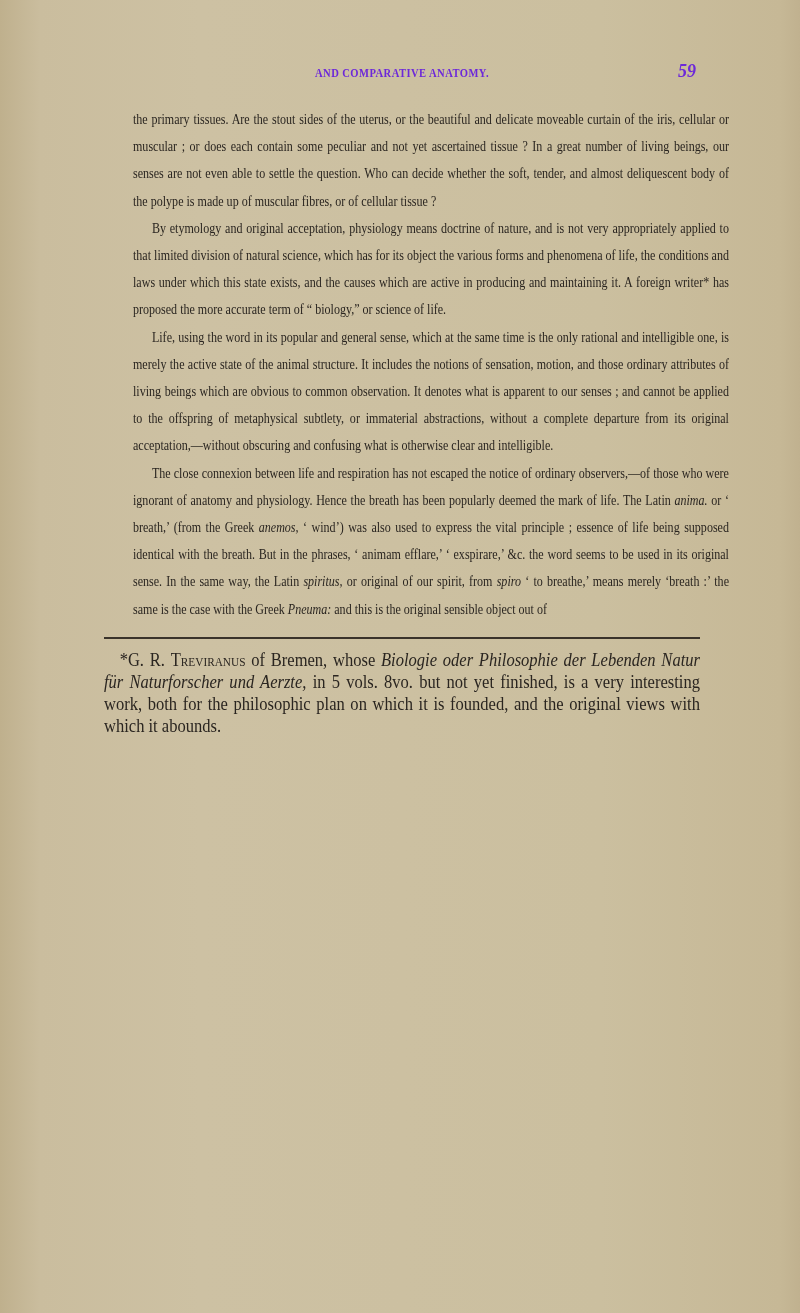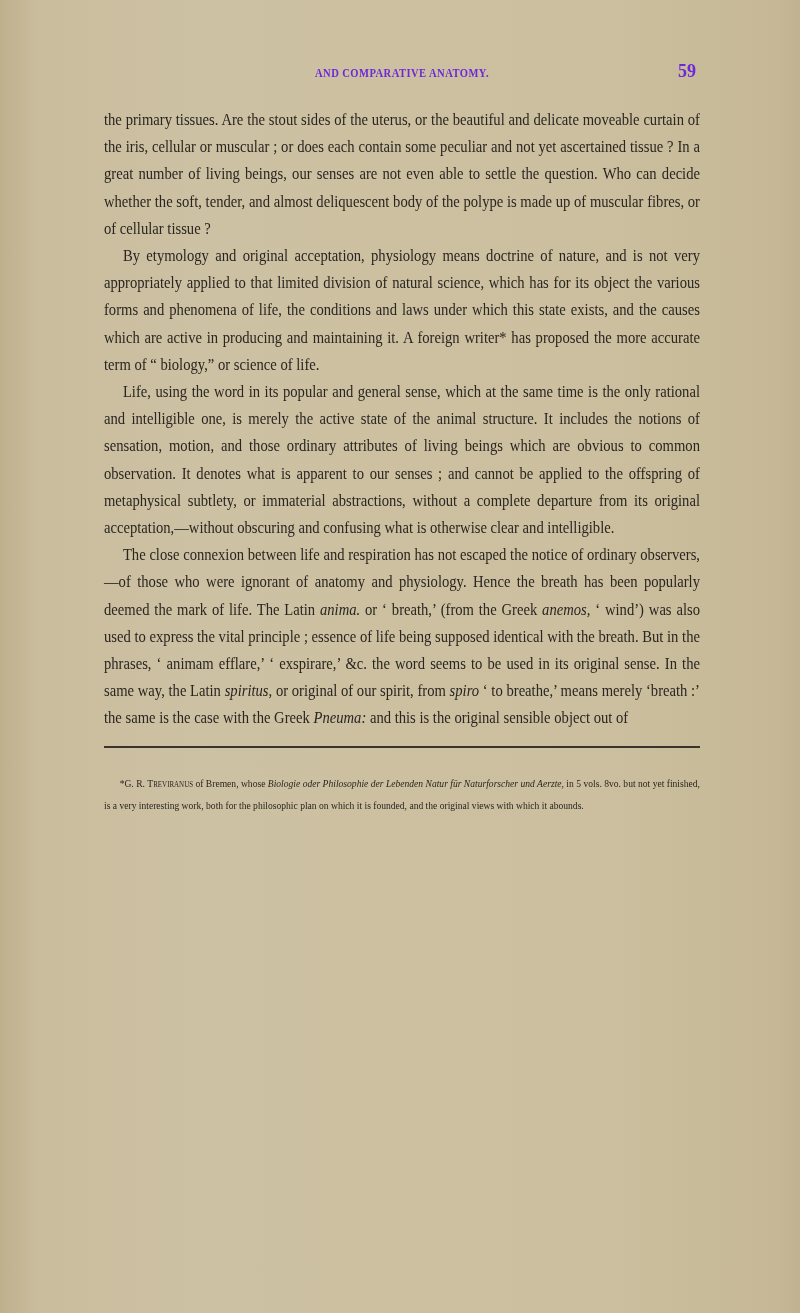--- a/index.html
+++ b/index.html
@@ -41,27 +41,29 @@
       text-align: center;
       transform: scaleX(0.88);
     }
     .running-head .pageno {
       position: absolute;
       right: 4px;
       top: -1px;
       font-size: 18px;
       font-weight: bold;
       letter-spacing: 0;
+      font-style: italic;
     }
     .body-text {
       margin-top: 22px;
-      font-size: 17px;
+      font-size: 14px;
       line-height: 27.2px;
       text-align: justify;
       transform-origin: left top;
+      margin-left: 29px;
     }
     .body-text p {
       margin: 0;
       text-indent: 0;
     }
     .body-text p.indent {
       text-indent: 22px;
     }
     .condensed {
       display: block;
@@ -73,22 +75,22 @@
     .sc {
       font-variant: small-caps;
     }
     .rule {
       margin-top: 14px;
       height: 2px;
       background: #3a332b;
       width: 596px;
     }
     .footnote {
-      margin-top: 24px;
-      font-size: 11px;
+      margin-top: 10px;
+      font-size: 19px;
       line-height: 22px;
       text-align: justify;
     }
     .footnote .condensed {
       width: 685px;
       transform: scaleX(0.87);
     }
     .footnote p {
       margin: 0;
       text-indent: 18px;

